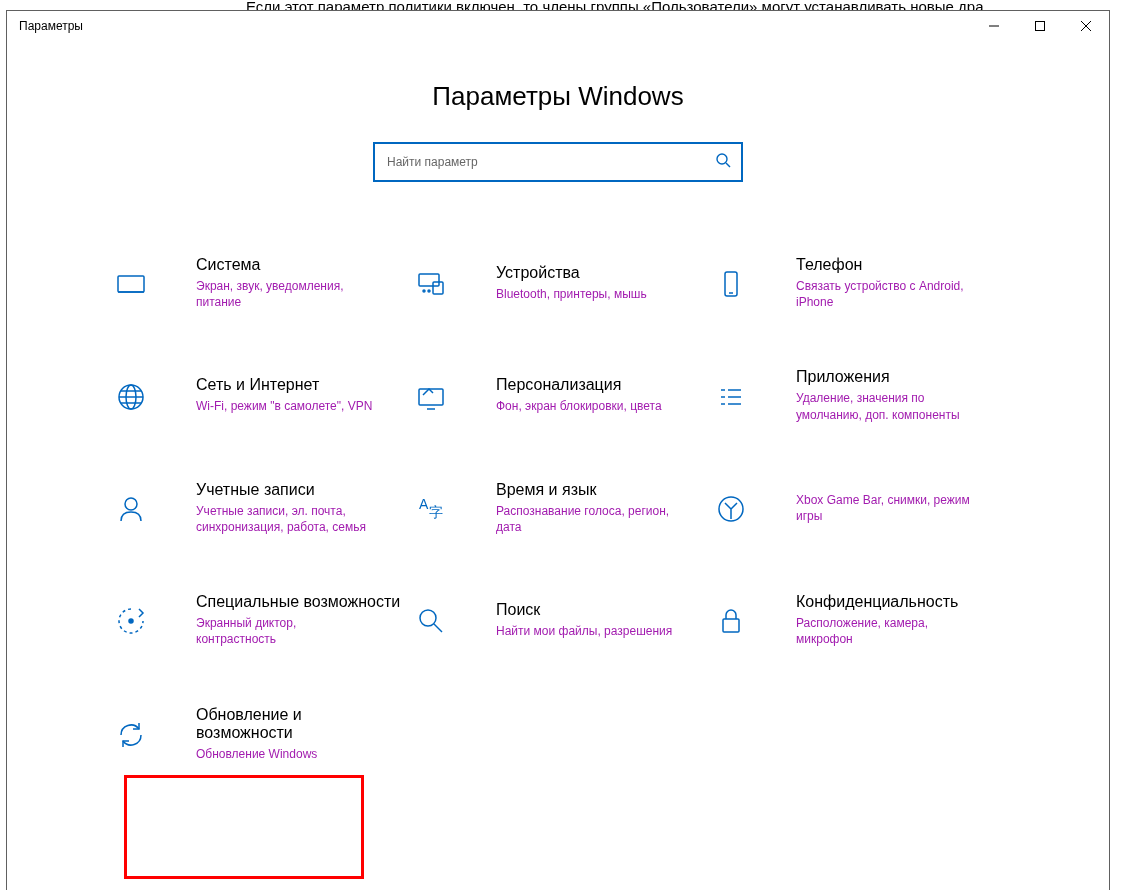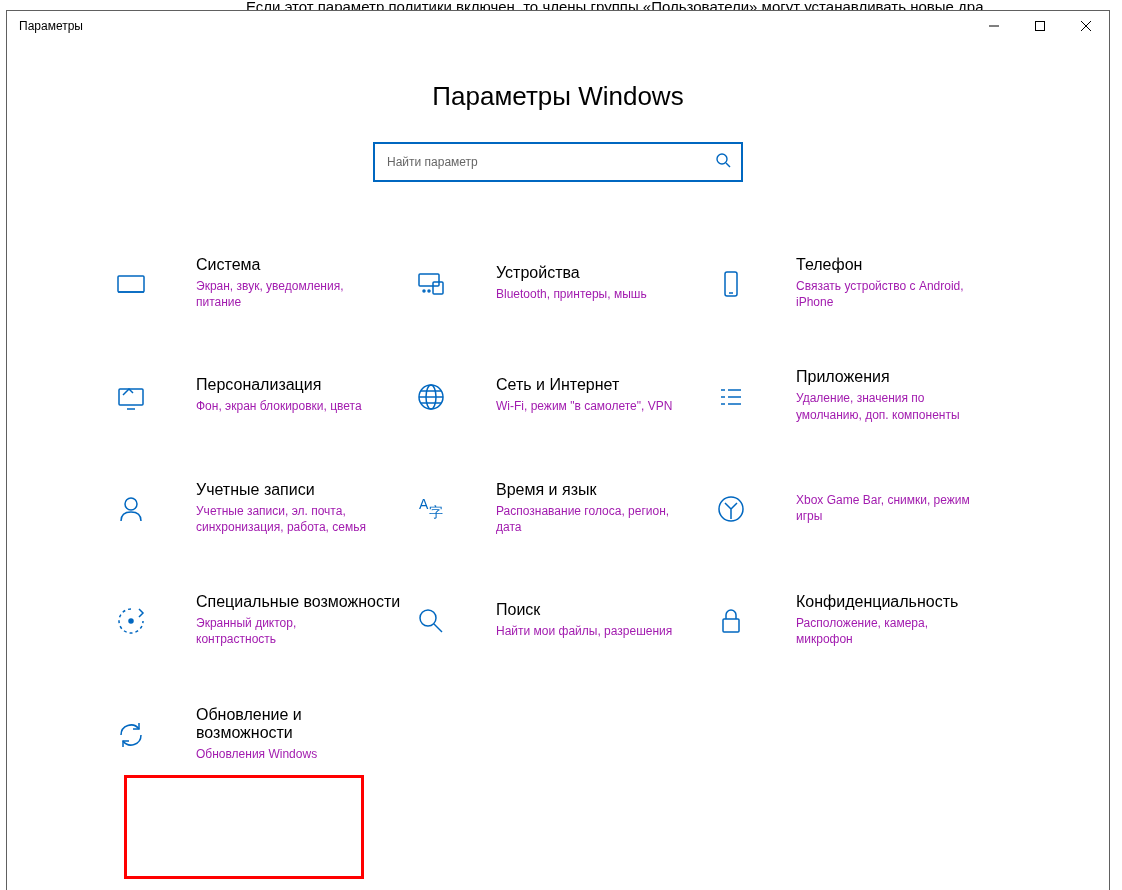--- a/index.html
+++ b/index.html
@@ -207,44 +207,44 @@
         </div>
         <div class="tile-text">
           <div class="tile-title">Телефон</div>
           <div class="tile-desc">Связать устройство с Android, iPhone</div>
         </div>
       </div>
 
       <div class="tile">
         <div class="tile-icon">
           <svg width="32" height="32" viewBox="0 0 32 32">
-              <rect x="4" y="8" width="24" height="16" rx="1"></rect>
-              <path d="M8 14 L14 8 L18 12"></path>
-              <line x1="12" y1="28" x2="20" y2="28"></line>
-            </svg>
-        </div>
-        <div class="tile-text">
-          <div class="tile-title">Персонализация</div>
-          <div class="tile-desc">Фон, экран блокировки, цвета</div>
-        </div>
-      </div>
-
-      <div class="tile">
-        <div class="tile-icon">
-          <svg width="32" height="32" viewBox="0 0 32 32">
               <circle cx="16" cy="16" r="12"></circle>
               <ellipse cx="16" cy="16" rx="5" ry="12"></ellipse>
               <line x1="4" y1="16" x2="28" y2="16"></line>
               <line x1="6" y1="10" x2="26" y2="10"></line>
               <line x1="6" y1="22" x2="26" y2="22"></line>
             </svg>
         </div>
         <div class="tile-text">
           <div class="tile-title">Сеть и Интернет</div>
           <div class="tile-desc">Wi-Fi, режим "в самолете", VPN</div>
+        </div>
+      </div>
+
+      <div class="tile">
+        <div class="tile-icon">
+          <svg width="32" height="32" viewBox="0 0 32 32">
+              <rect x="4" y="8" width="24" height="16" rx="1"></rect>
+              <path d="M8 14 L14 8 L18 12"></path>
+              <line x1="12" y1="28" x2="20" y2="28"></line>
+            </svg>
+        </div>
+        <div class="tile-text">
+          <div class="tile-title">Персонализация</div>
+          <div class="tile-desc">Фон, экран блокировки, цвета</div>
         </div>
       </div>
 
       <div class="tile">
         <div class="tile-icon">
           <svg width="32" height="32" viewBox="0 0 32 32">
               <line x1="6" y1="9" x2="10" y2="9"></line>
               <line x1="13" y1="9" x2="26" y2="9"></line>
               <line x1="6" y1="16" x2="10" y2="16"></line>
               <line x1="13" y1="16" x2="26" y2="16"></line>
@@ -340,21 +340,21 @@
         <div class="tile-icon">
           <svg width="32" height="32" viewBox="0 0 32 32">
               <path d="M6 16 A10 10 0 0 1 24 10"></path>
               <polyline points="24,4 24,10 18,10"></polyline>
               <path d="M26 16 A10 10 0 0 1 8 22"></path>
               <polyline points="8,28 8,22 14,22"></polyline>
             </svg>
         </div>
         <div class="tile-text">
           <div class="tile-title">Обновление и возможности</div>
-          <div class="tile-desc">Обновления Windows</div>
+          <div class="tile-desc">Обновление Windows</div>
         </div>
       </div>
 
     </div>
   </div>
 </div>
 
 <div class="highlight" style="left:124px; top:775px; width:240px; height:104px;"></div>
 
 </body></html>

